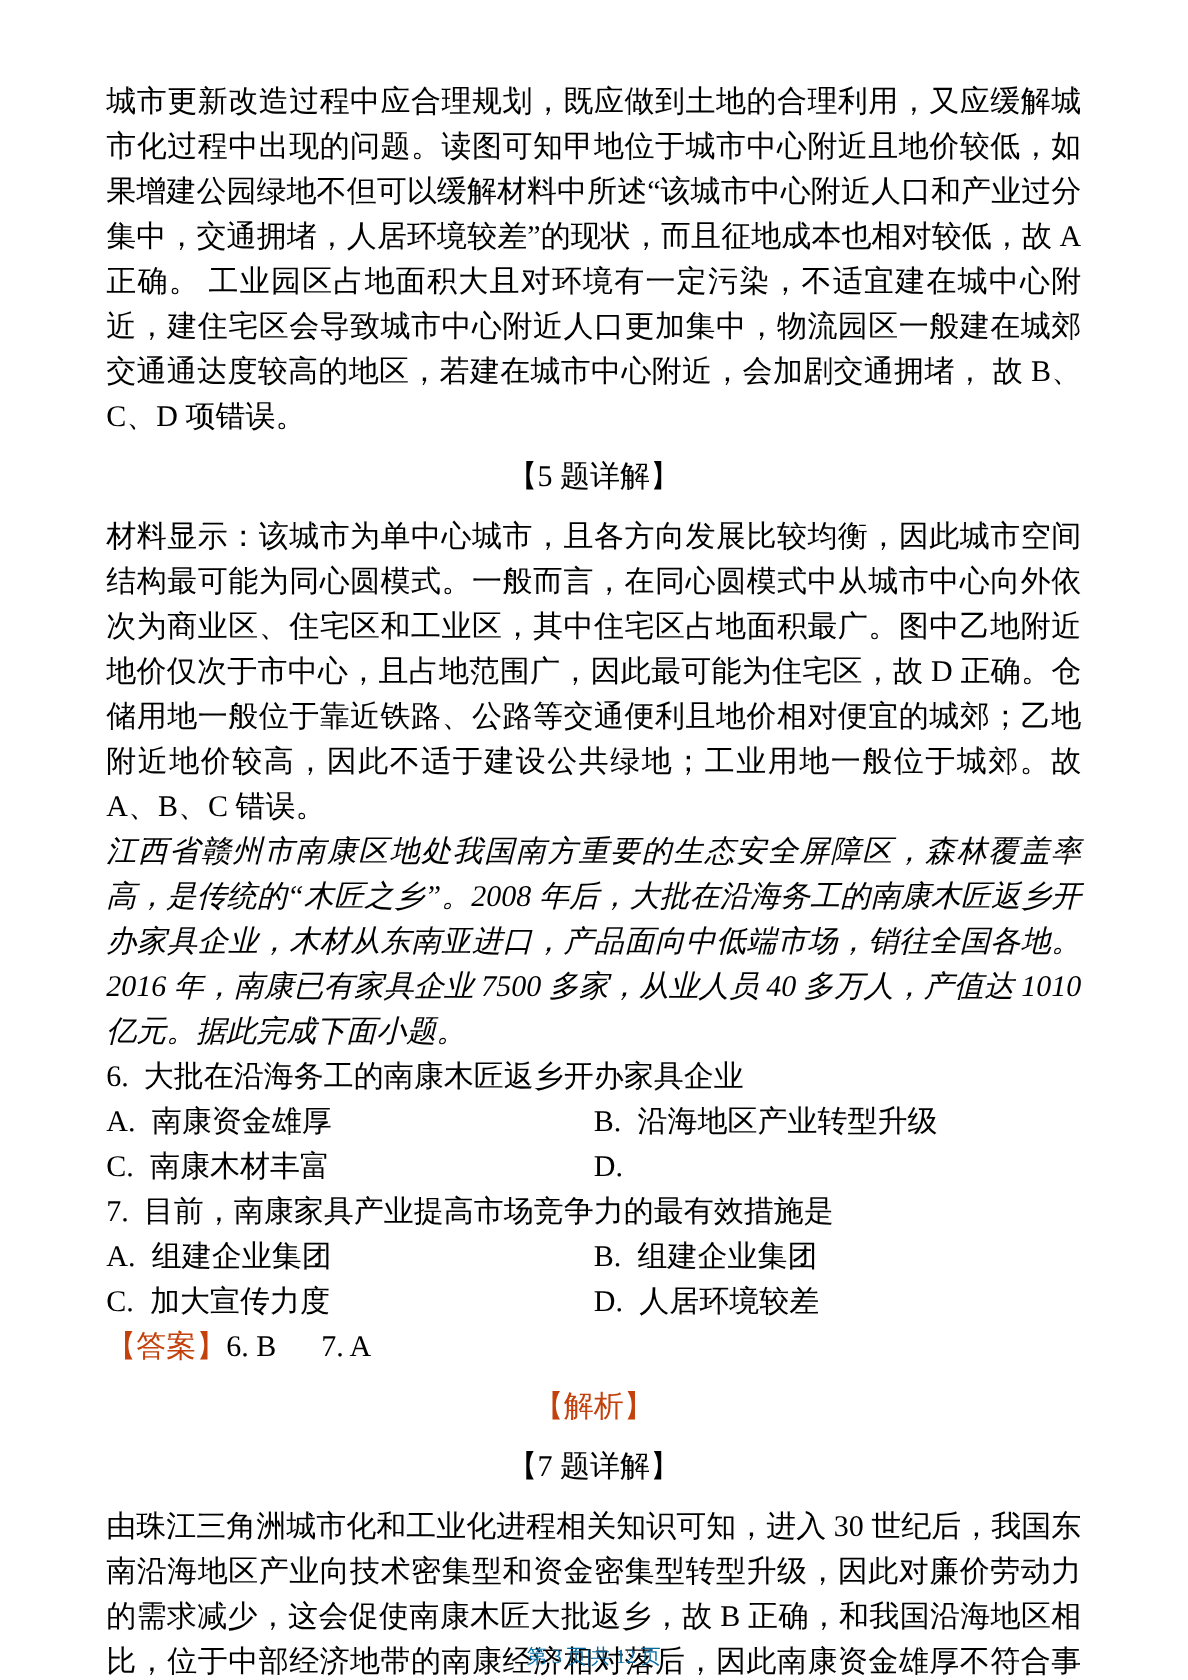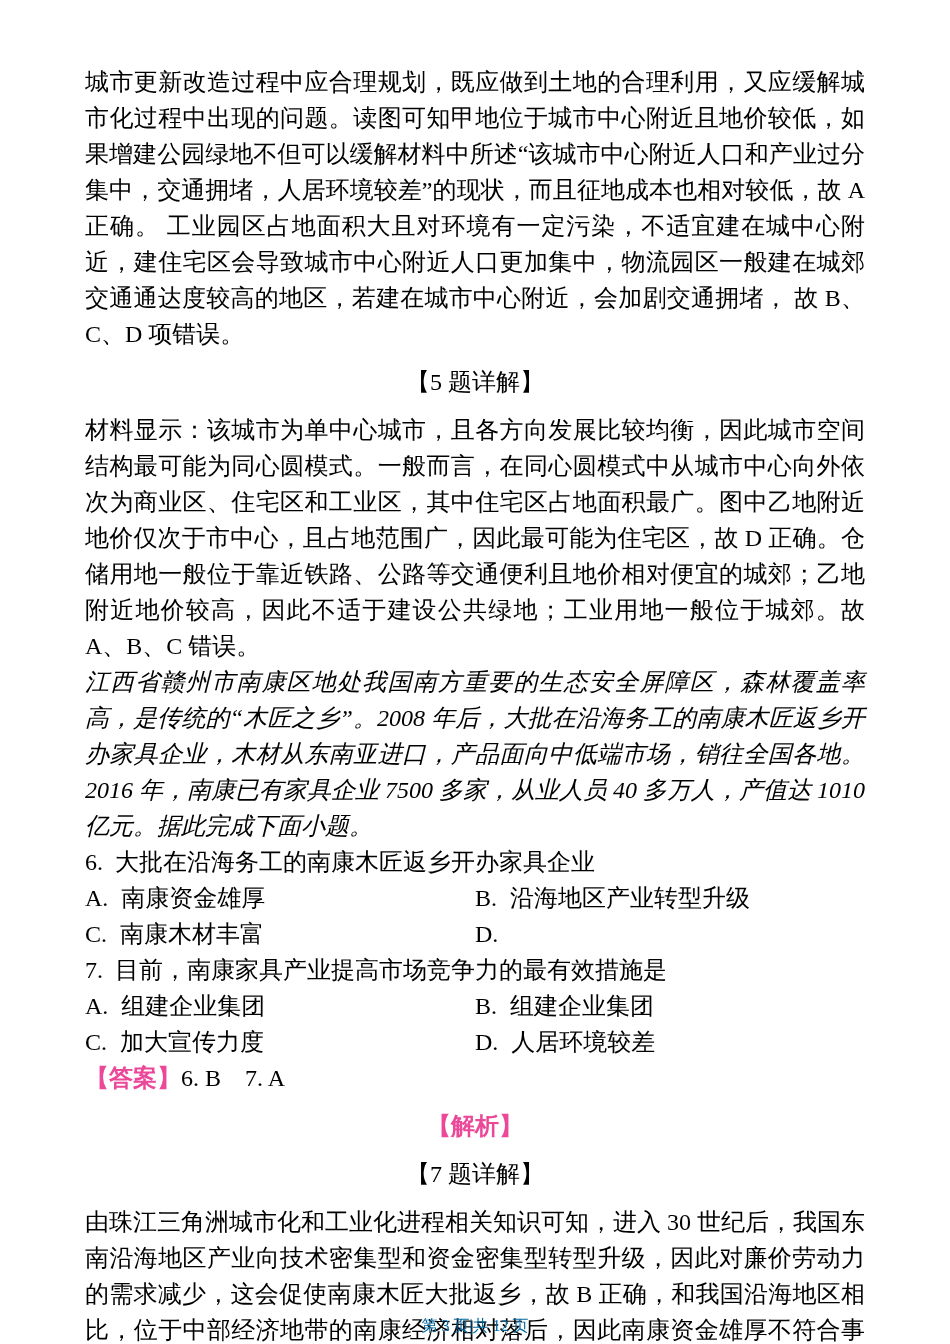--- a/index.html
+++ b/index.html
@@ -27,22 +27,21 @@
     text-justify: inter-ideograph;
   }
   .kaiti {
     font-style: italic;
   }
   .heading {
     margin: 12px;
     text-align: center;
   }
   .blue-label {
-    color: #ec4899;
-    font-weight: bold;
+    color: #c2410c;
   }
   .q-row {
     display: flex;
     margin: 0;
   }
   .q-num {
     flex: 0 0 auto;
     margin-right: 12px;
   }
   .q-stem {
@@ -59,21 +58,21 @@
   .opt-letter {
     flex: 0 0 auto;
     margin-right: 13px;
   }
   .answer-row {
     display: flex;
     margin: 0;
   }
   .answer-items {
     display: flex;
-    gap: 24px;
+    gap: 36px;
   }
   .footer {
     position: absolute;
     left: 0;
     right: 0;
     bottom: 8px;
     text-align: center;
     font-size: 16px;
     line-height: 20px;
     color: #0369a1;

